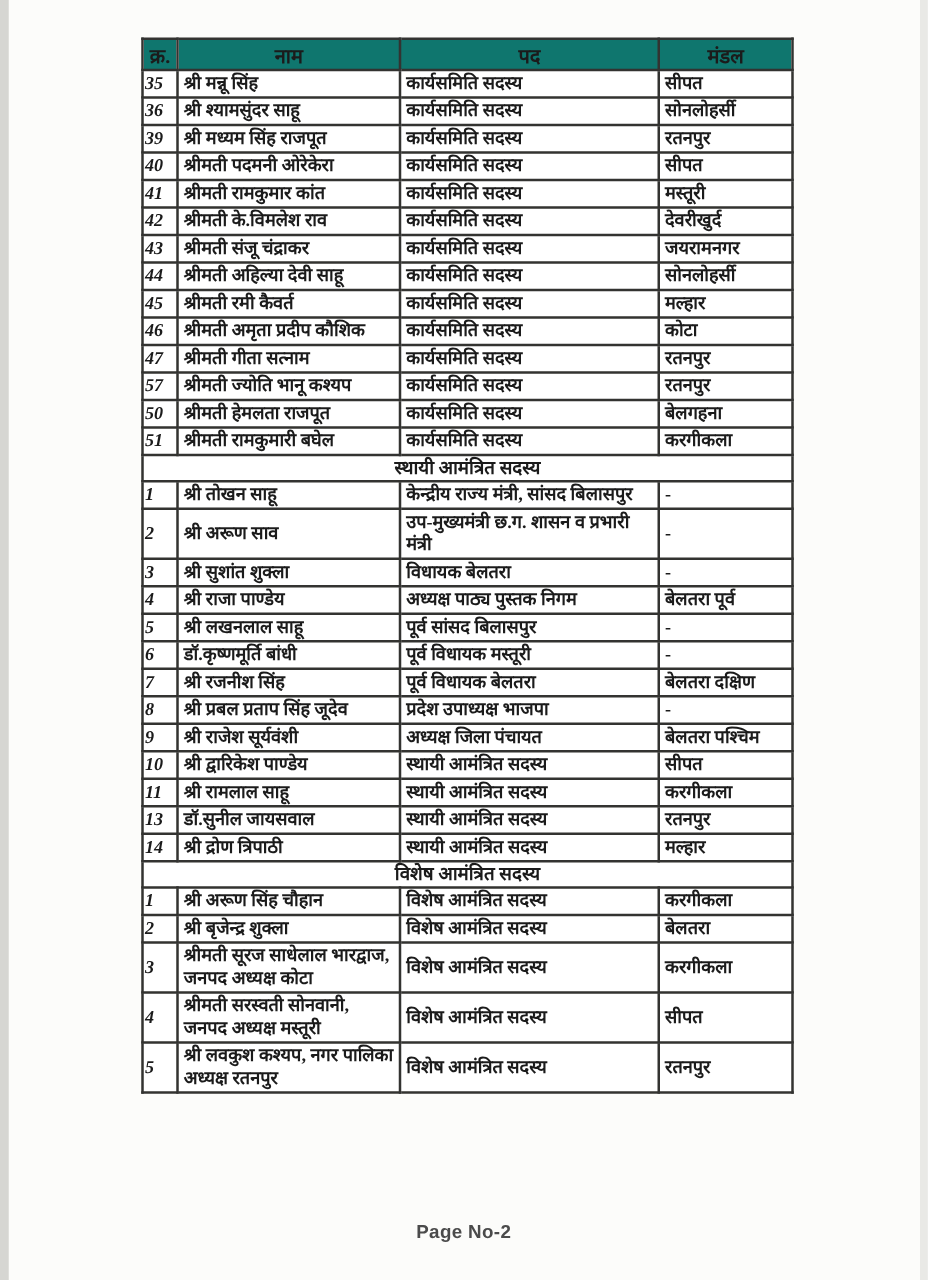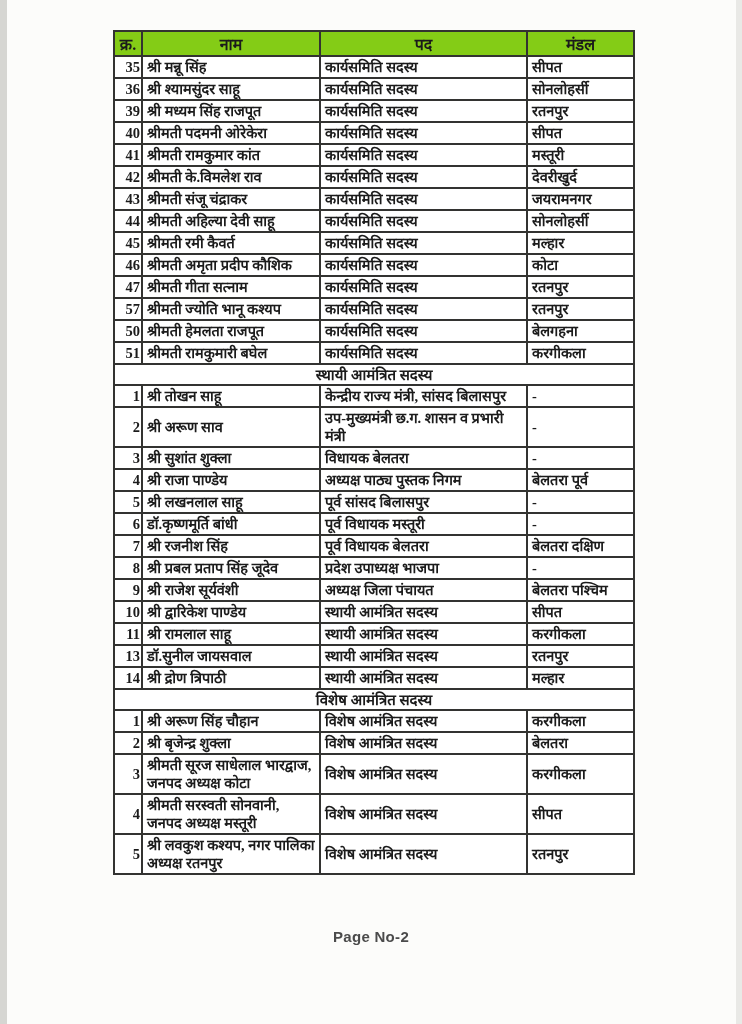--- a/index.html
+++ b/index.html
@@ -37,40 +37,40 @@
     border: 2px solid #333331;
     font-weight: bold;
     overflow: hidden;
     vertical-align: middle;
   }
   .members th {
     height: 25px;
     font-size: 16px;
     text-align: center;
     padding: 0 2px;
-    background: #84cc16;
+    background: #0f766e;
   }
   .members td {
     font-size: 14.5px;
     line-height: 18px;
     padding: 1px 4px;
     background: #fff;
   }
   tr.member-row td { height: 22px; }
-  td.c-no   { text-align: right; padding: 1px 1px; }
+  td.c-no   { text-align: left; padding: 1px 1px; font-style: italic; }
   td.c-name, td.c-post, td.c-mandal { text-align: left; }
   tr.section-row td {
     height: 21px;
     text-align: center;
     font-size: 15px;
     padding: 0 2px;
   }
   .footer {
     position: absolute;
-    left: 0; top: 928px;
+    left: 0; top: 977px;
     width: 742px;
     text-align: center;
     font-family: "Liberation Sans", "DejaVu Sans", sans-serif;
     font-size: 15px;
     font-weight: bold;
     color: #4b4b4b;
     letter-spacing: 0.3px;
   }
 </style>
 </head>

